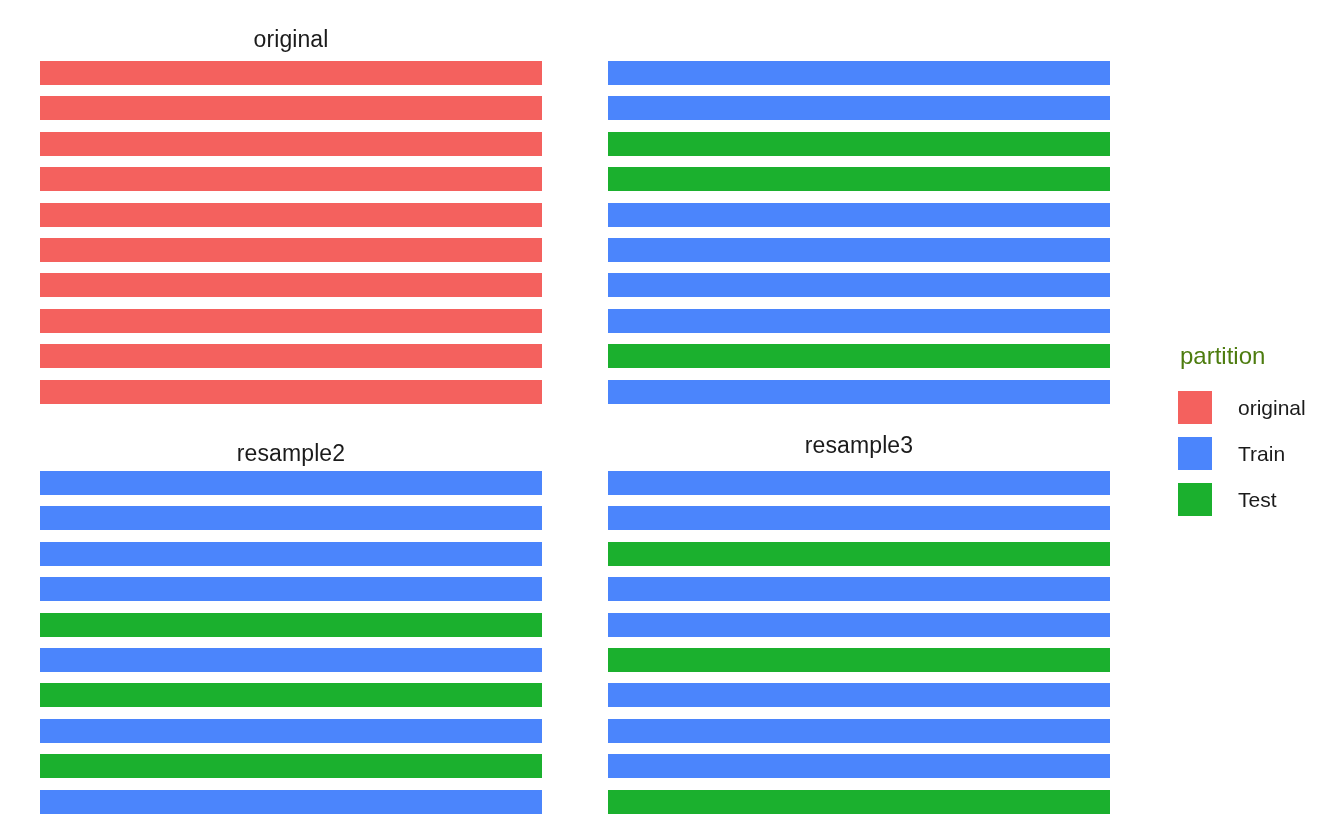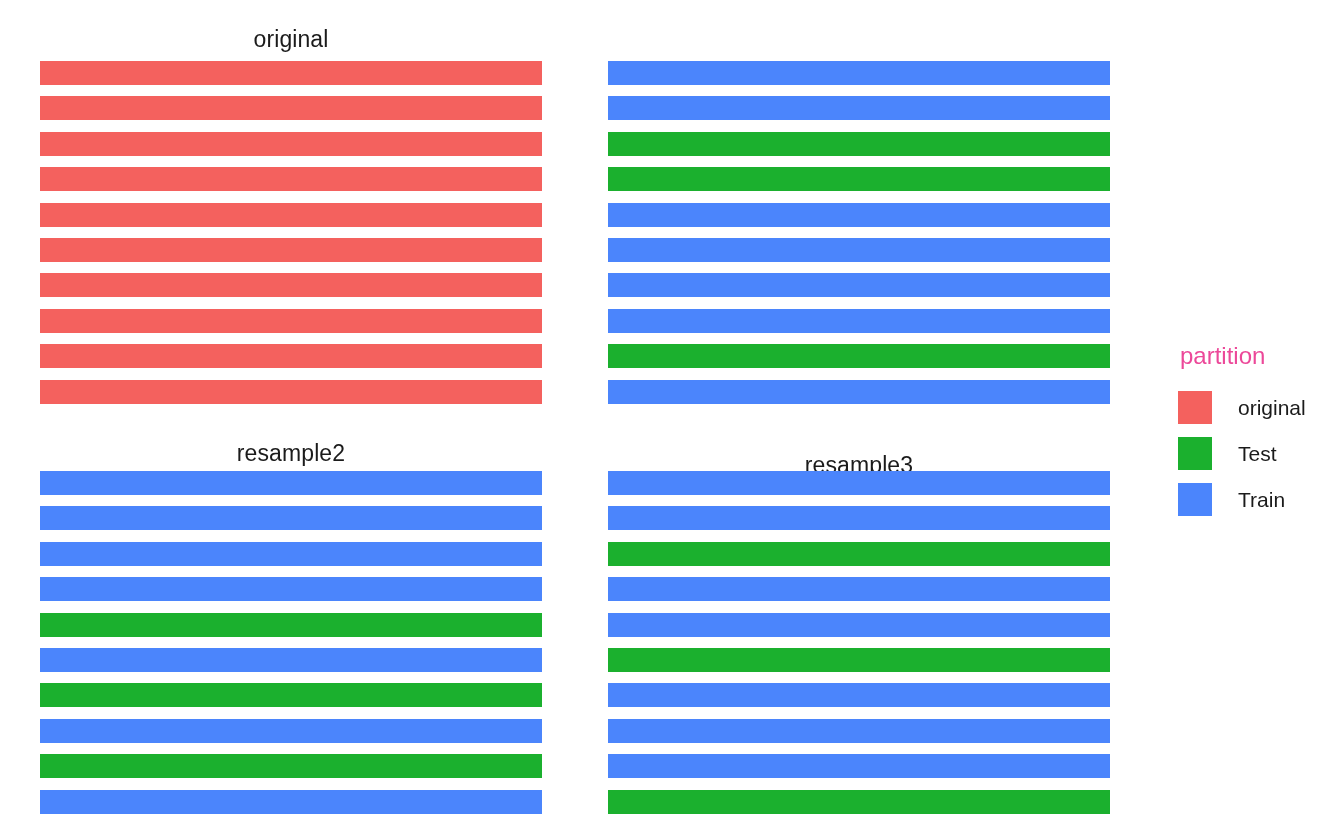--- a/index.html
+++ b/index.html
@@ -53,21 +53,21 @@
   
   .legend {
     position: absolute;
     left: 1178px;
     top: 344px;
     width: 160px;
   }
   .legend-title {
     font-size: 24px;
     line-height: 1;
-    color: #ec4899;
+    color: #4d7c0f;
     margin: 0 0 16px 2px;
     white-space: nowrap;
   }
   .legend-row {
     display: flex;
     align-items: center;
     height: 46px;
   }
   .legend-swatch {
     width: 34px;
@@ -128,21 +128,21 @@
         <div class="bar" style="top: 141.6px; height: 24px; background: rgb(27, 176, 46);"></div>
         <div class="bar" style="top: 177px; height: 24px; background: rgb(75, 133, 252);"></div>
         <div class="bar" style="top: 212.4px; height: 24px; background: rgb(27, 176, 46);"></div>
         <div class="bar" style="top: 247.8px; height: 24px; background: rgb(75, 133, 252);"></div>
         <div class="bar" style="top: 283.2px; height: 24px; background: rgb(27, 176, 46);"></div>
         <div class="bar" style="top: 318.6px; height: 24px; background: rgb(75, 133, 252);"></div>
       </div>
   </div>
 
   <div class="panel" style="left:608px; top:432px; width:502px; height:384px;">
-    <div class="panel-title" style="top:22px;">resample3</div>
+    <div class="panel-title" style="top:2px;">resample3</div>
     <div class="bars" style="top:39px; height:345px;">
         <div class="bar" style="top: 0px; height: 24px; background: rgb(75, 133, 252);"></div>
         <div class="bar" style="top: 35.4px; height: 24px; background: rgb(75, 133, 252);"></div>
         <div class="bar" style="top: 70.8px; height: 24px; background: rgb(27, 176, 46);"></div>
         <div class="bar" style="top: 106.2px; height: 24px; background: rgb(75, 133, 252);"></div>
         <div class="bar" style="top: 141.6px; height: 24px; background: rgb(75, 133, 252);"></div>
         <div class="bar" style="top: 177px; height: 24px; background: rgb(27, 176, 46);"></div>
         <div class="bar" style="top: 212.4px; height: 24px; background: rgb(75, 133, 252);"></div>
         <div class="bar" style="top: 247.8px; height: 24px; background: rgb(75, 133, 252);"></div>
         <div class="bar" style="top: 283.2px; height: 24px; background: rgb(75, 133, 252);"></div>
@@ -151,23 +151,23 @@
   </div>
 
   <div class="legend">
     <div class="legend-title">partition</div>
     <div id="legend-items">
         <div class="legend-row">
           <span class="legend-swatch" style="background: rgb(244, 97, 94);"></span>
           <span class="legend-label">original</span>
         </div>
         <div class="legend-row">
+          <span class="legend-swatch" style="background: rgb(75, 133, 252);"></span>
+          <span class="legend-label">Train</span>
+        </div>
+        <div class="legend-row">
           <span class="legend-swatch" style="background: rgb(27, 176, 46);"></span>
           <span class="legend-label">Test</span>
-        </div>
-        <div class="legend-row">
-          <span class="legend-swatch" style="background: rgb(75, 133, 252);"></span>
-          <span class="legend-label">Train</span>
         </div>
       </div>
   </div>
 
 </div>
 
 </body></html>

